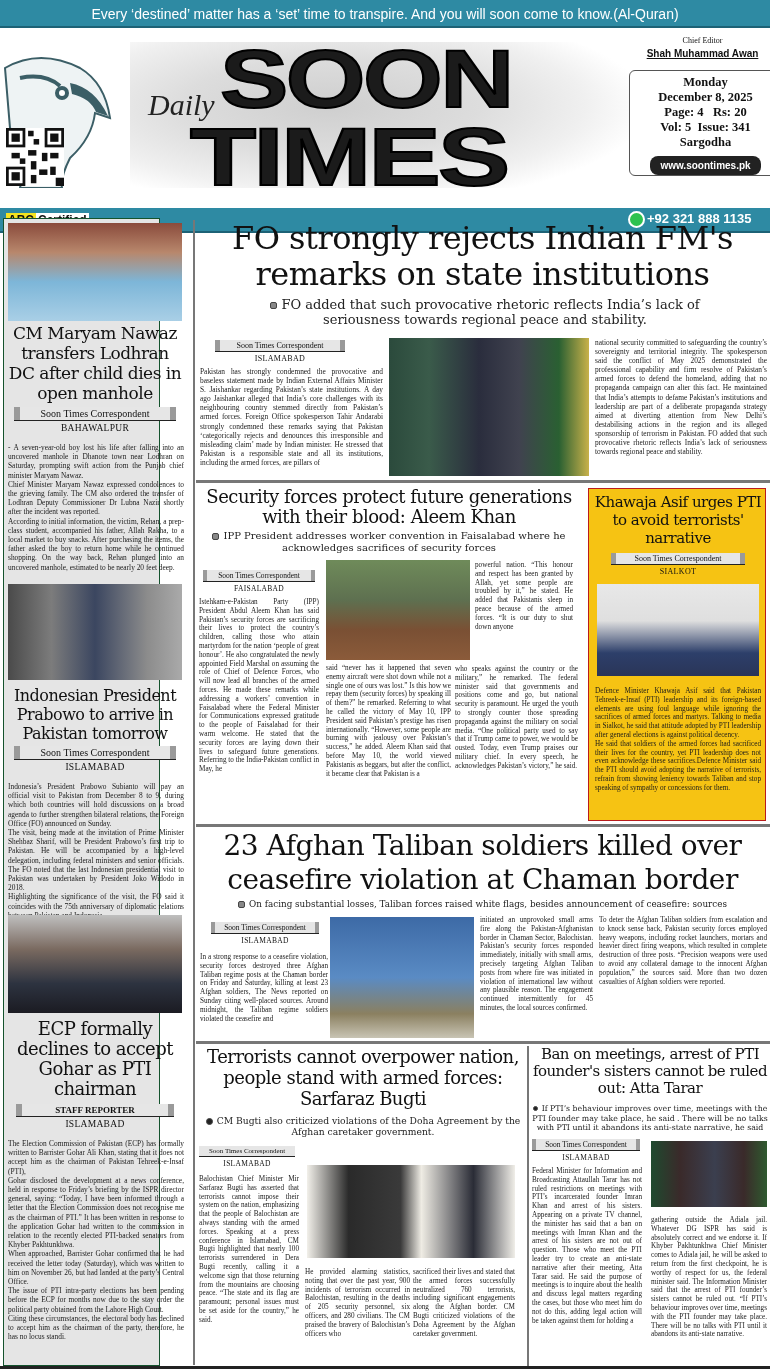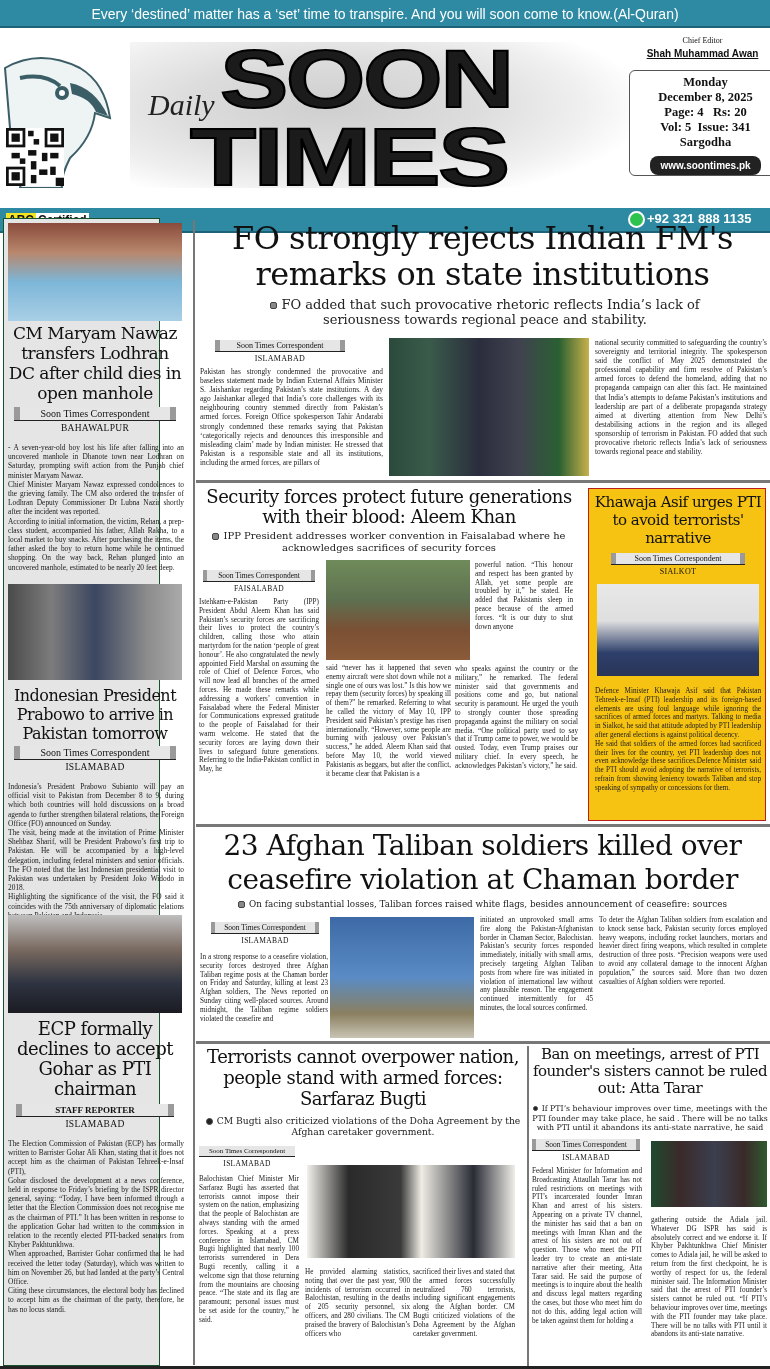--- a/index.html
+++ b/index.html
@@ -143,20 +143,21 @@
   <div class="photo ph-gohar" style="left:4px; top:696px; width:174px; height:98px;"></div>
   <div class="hl" style="left:4px; top:800px; width:174px; font-size:18px; line-height:20px;">ECP formally declines to accept Gohar as PTI chairman</div>
   <div class="byline" style="left:12px; top:885px; width:158px;">
     <span class="tag" style="font-weight:bold; font-size:9px;">STAFF REPORTER</span>
     <span class="loc">ISLAMABAD</span>
   </div>
   <div class="body" style="left:4px; top:920px; width:176px; font-size:7.4px; line-height:9.2px;">
     <p>The Election Commission of Pakistan (ECP) has formally written to Barrister Gohar Ali Khan, stating that it does not accept him as the chairman of Pakistan Tehreek-e-Insaf (PTI),</p>
     <p>Gohar disclosed the development at a news conference, held in response to Friday’s briefing by the ISPR director general, saying: “Today, I have been informed through a letter that the Election Commission does not recognise me as the chairman of PTI.”  It has been written in response to the application Gohar had written to the commission in relation to the recently elected PTI-backed senators from Khyber Pakhtunkhwa.</p>
     <p>When approached, Barrister Gohar confirmed that he had received the letter today (Saturday), which was written to him on November 26, but had landed at the party’s Central Office.</p>
+    <p>The issue of PTI intra-party elections has been pending before the ECP for months now due to the stay order the political party obtained from the Lahore High Court.</p>
     <p>Citing these circumstances, the electoral body has declined to accept him as the chairman of the party, therefore, he has no locus standi.</p>
   </div>
 </div>
 
 <div class="divider-v" style="left:193px; top:220px; height:1145px;"></div>
 
 <div class="hl" style="left:200px; top:220px; width:565px; font-size:32px; line-height:36px;">FO strongly rejects Indian FM's remarks on state institutions</div>
 <div class="sub" style="left:240px; top:297px; width:490px; font-size:13px; line-height:15px;">
   <span class="bullet"></span><span>FO added that such provocative rhetoric reflects India’s lack of seriousness towards regional peace and stability.</span>
 </div>

